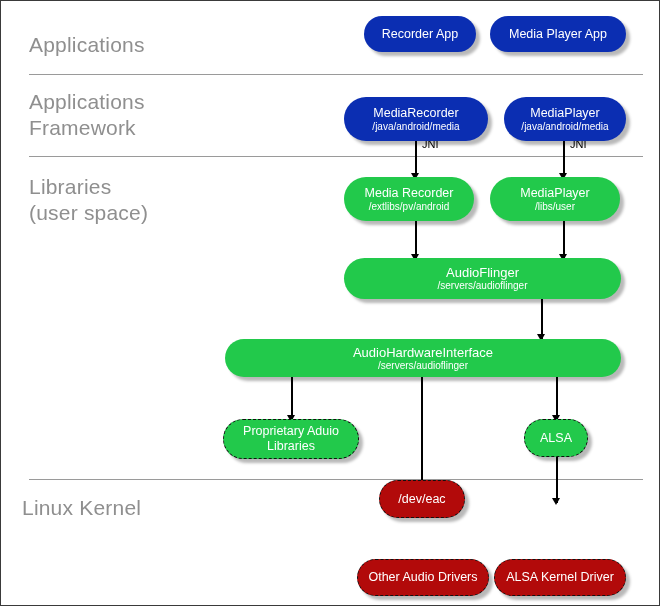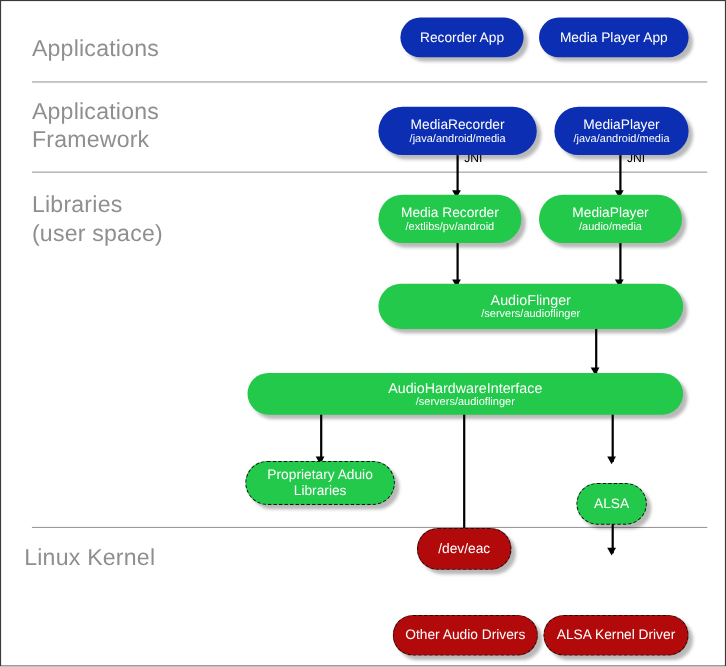--- a/index.html
+++ b/index.html
@@ -152,39 +152,39 @@
     <span class="sub">/java/android/media</span>
   </div>
 
   <div class="node green" style="left:343px; top:176px; width:130px; height:44px;">
     <span class="title">Media Recorder</span>
     <span class="sub">/extlibs/pv/android</span>
   </div>
 
   <div class="node green" style="left:489px; top:176px; width:130px; height:44px;">
     <span class="title">MediaPlayer</span>
-    <span class="sub">/audio/media</span>
+    <span class="sub">/libs/user</span>
   </div>
 
   <div class="node green big" style="left:343px; top:257px; width:277px; height:41px;">
     <span class="title">AudioFlinger</span>
     <span class="sub">/servers/audioflinger</span>
   </div>
 
   <div class="node green big" style="left:224px; top:338px; width:396px; height:38px;">
     <span class="title">AudioHardwareInterface</span>
     <span class="sub">/servers/audioflinger</span>
   </div>
 
   <div class="node green dashed" style="left:222px; top:418px; width:136px; height:40px;">
     <span class="title">Proprietary Aduio</span>
     <span class="title">Libraries</span>
   </div>
 
-  <div class="node green dashed" style="left:523px; top:418px; width:64px; height:38px;margin-top:20px;">
+  <div class="node green dashed" style="left:523px; top:418px; width:64px; height:38px;">
     <span class="title">ALSA</span>
   </div>
 
   <div class="node red dashed" style="left:378px; top:479px; width:86px; height:38px;">
     <span class="title">/dev/eac</span>
   </div>
 
 
   <div class="node red dashed" style="left:356px; top:558px; width:132px; height:37px;">
     <span class="title">Other Audio Drivers</span>

